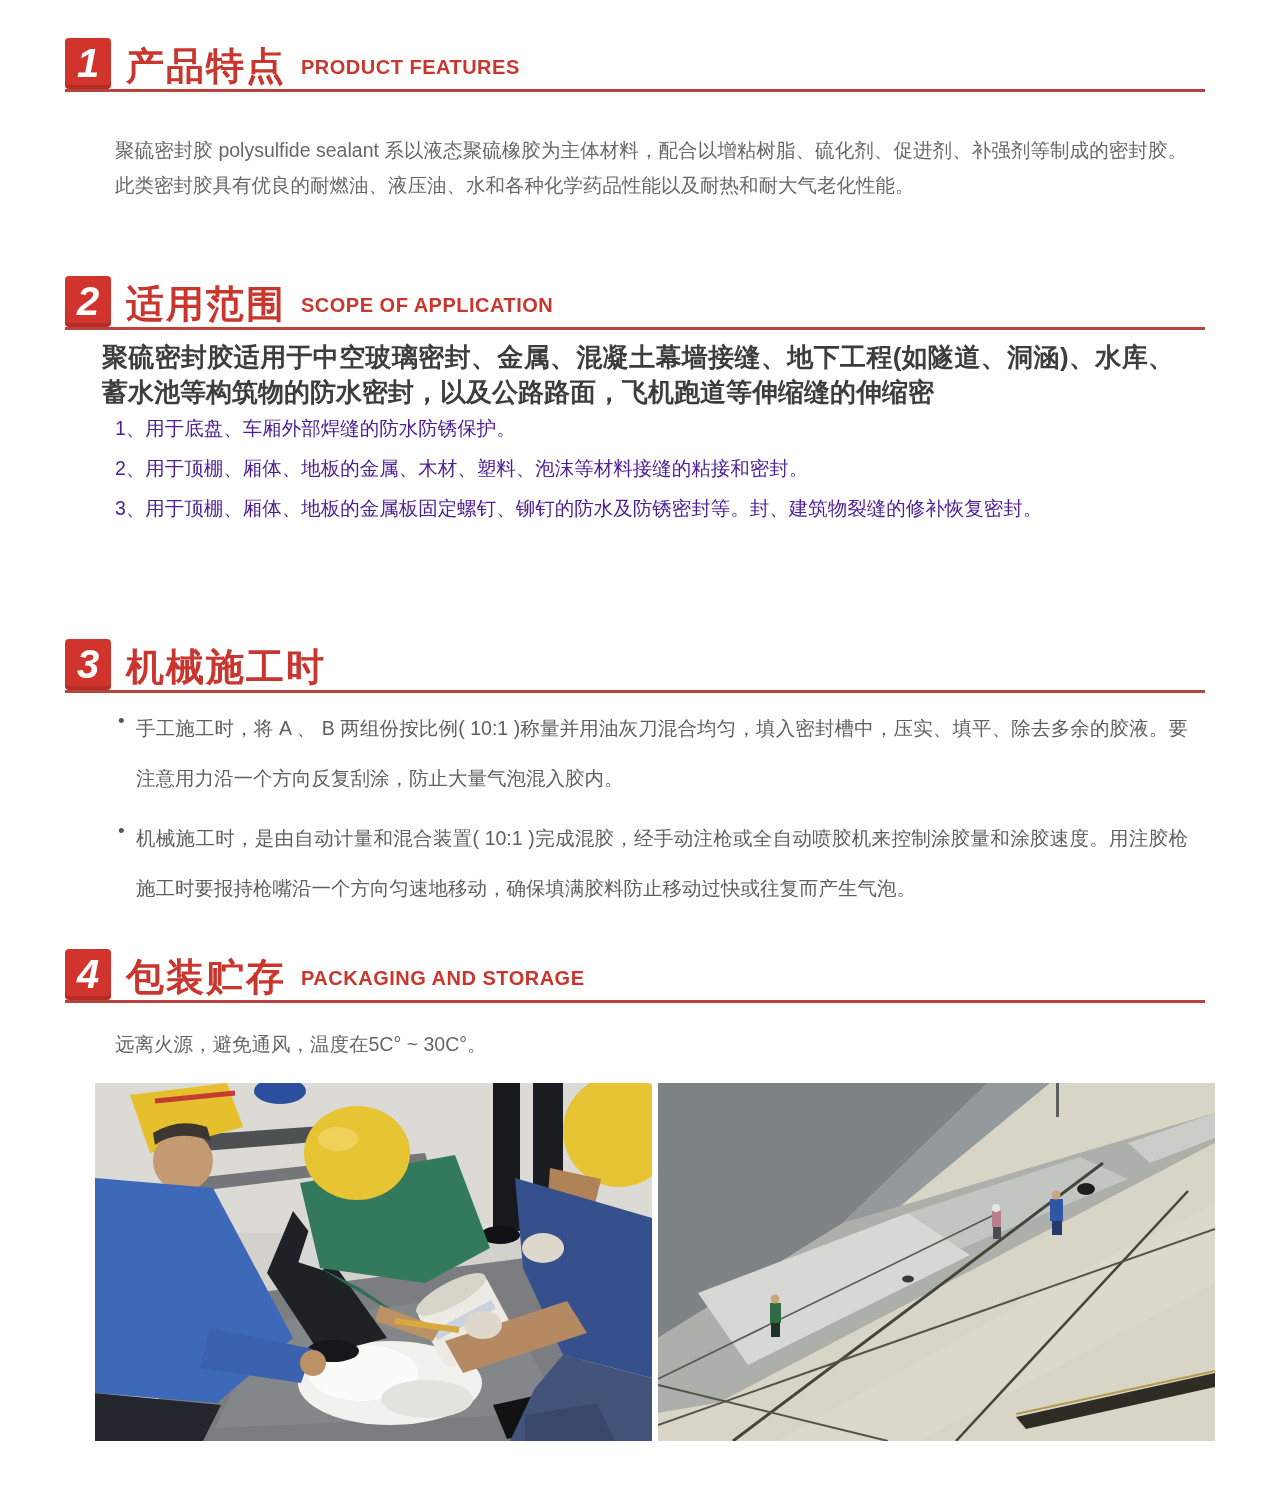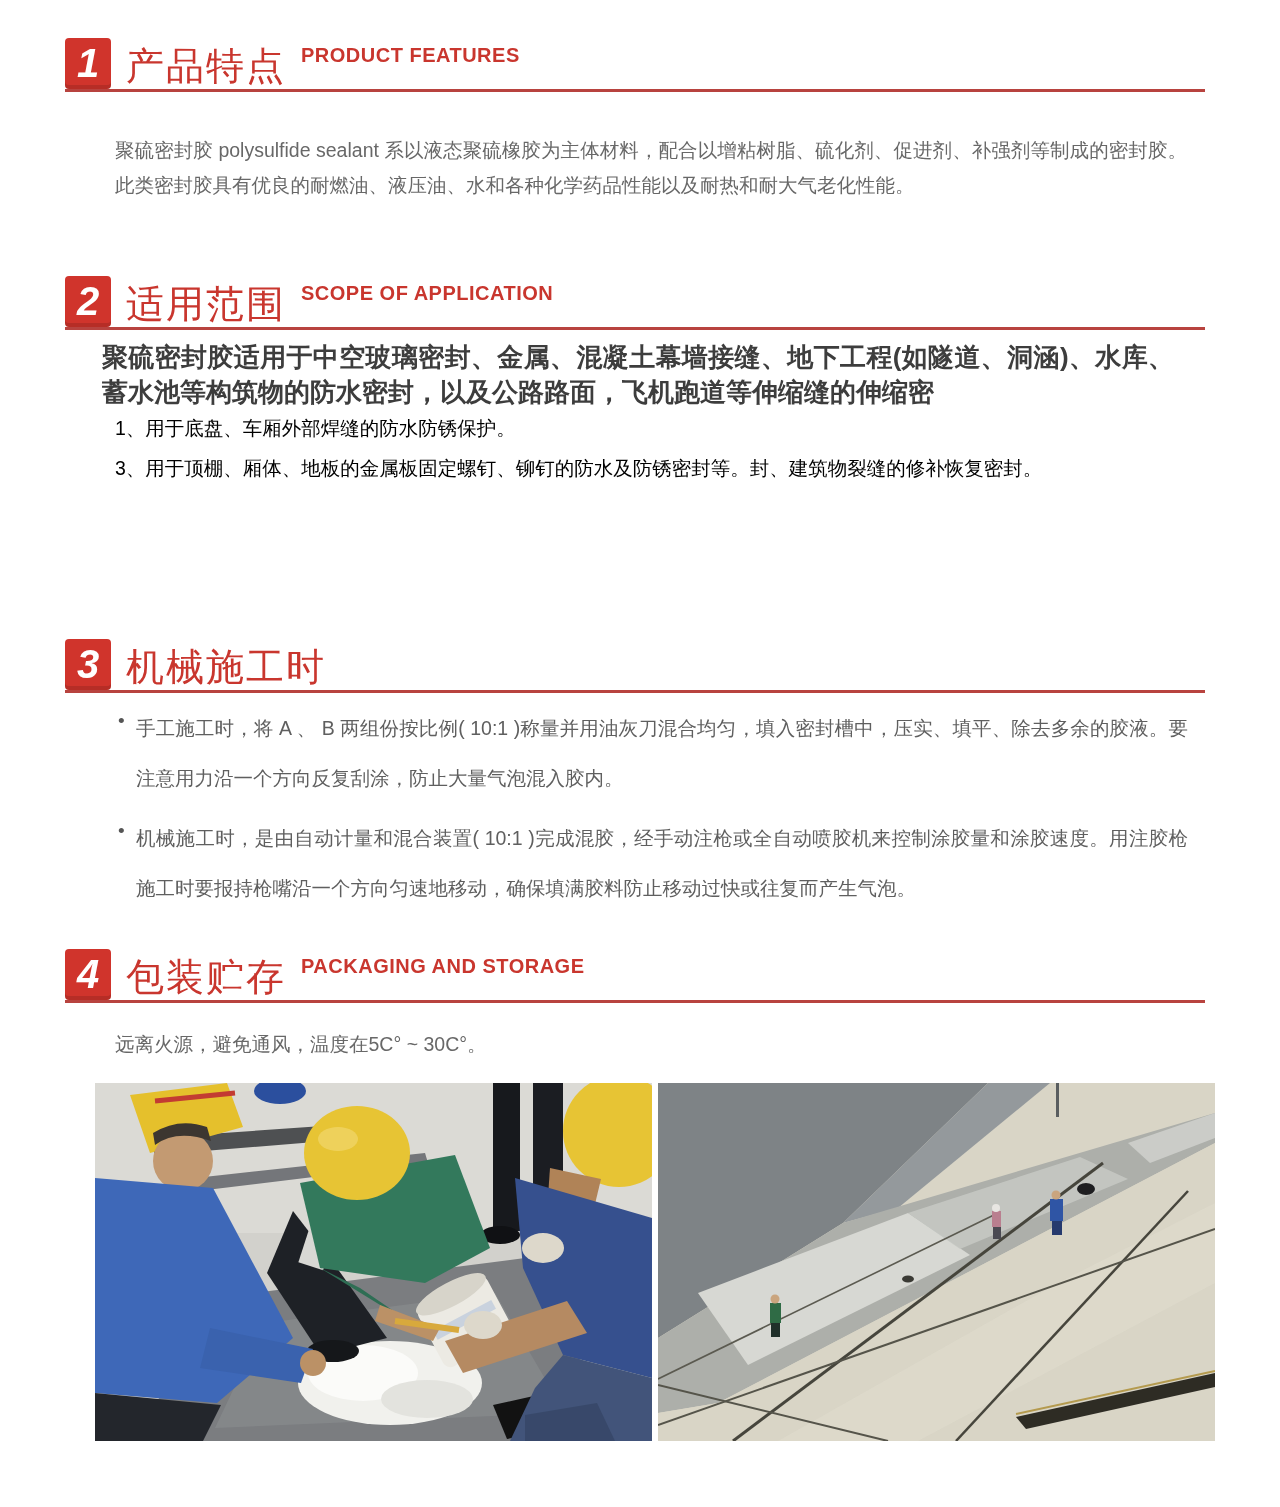--- a/index.html
+++ b/index.html
@@ -33,32 +33,32 @@
     font-weight:bold;
     font-style:italic;
     display:flex;
     align-items:center;
     justify-content:center;
     box-shadow:inset 0 -4px 0 rgba(0,0,0,0.12);
     flex:0 0 auto;
   }
   .sec-title-zh{
     font-size:38px;
-    font-weight:normal;
+    font-weight:bold;
     color:#c9362e;
     line-height:1;
     padding-bottom:4px;
     letter-spacing:2px;
   }
   .sec-title-en{
     font-size:20px;
     font-weight:bold;
     color:#c9362e;
     line-height:1;
-    padding-bottom:24px;
+    padding-bottom:12px;
     letter-spacing:0.5px;
     text-align:center;
   }
   
   .body-text{
     position:absolute;
     left:115px;
     width:1072px;
     font-size:19.5px;
     line-height:35px;
@@ -72,21 +72,21 @@
     font-size:26px;
     line-height:35px;
     font-weight:bold;
     color:#3d3d3d;
     text-align:justify;
   }
   .num-list{position:absolute;left:115px;width:1072px;}
   .num-item{
     font-size:19.5px;
     line-height:38px;
-    color:#000000;
+    color:#4c1d95;
     margin-bottom:2px;
   }
   .bullet-list{position:absolute;left:118px;width:1070px;}
   .bullet-item{
     display:flex;
     margin-bottom:10px;
   }
   .bullet-dot{
     flex:0 0 18px;
     font-size:19px;
@@ -130,20 +130,21 @@
   <div class="body-text" style="top:101px;margin-top:32px;">聚硫密封胶 polysulfide sealant 系以液态聚硫橡胶为主体材料，配合以增粘树脂、硫化剂、促进剂、补强剂等制成的密封胶。此类密封胶具有优良的耐燃油、液压油、水和各种化学药品性能以及耐热和耐大气老化性能。</div>
 
   <div class="sec-header" style="top:276px;">
     <div class="sec-badge">2</div>
     <div class="sec-title-zh">适用范围</div>
     <div class="sec-title-en">SCOPE OF APPLICATION</div>
   </div>
   <div class="lead-text" style="top:340px;">聚硫密封胶适用于中空玻璃密封、金属、混凝土幕墙接缝、地下工程(如隧道、洞涵)、水库、蓄水池等构筑物的防水密封，以及公路路面，飞机跑道等伸缩缝的伸缩密</div>
   <div class="num-list" style="top:409px;">
     <div class="num-item">1、用于底盘、车厢外部焊缝的防水防锈保护。</div>
+    <div class="num-item">2、用于顶棚、厢体、地板的金属、木材、塑料、泡沫等材料接缝的粘接和密封。</div>
     <div class="num-item">3、用于顶棚、厢体、地板的金属板固定螺钉、铆钉的防水及防锈密封等。封、建筑物裂缝的修补恢复密封。</div>
   </div>
 
   <div class="sec-header" style="top:639px;">
     <div class="sec-badge">3</div>
     <div class="sec-title-zh">机械施工时</div>
   </div>
   <div class="bullet-list" style="top:703px;">
     <div class="bullet-item">
       <span class="bullet-dot">•</span>

